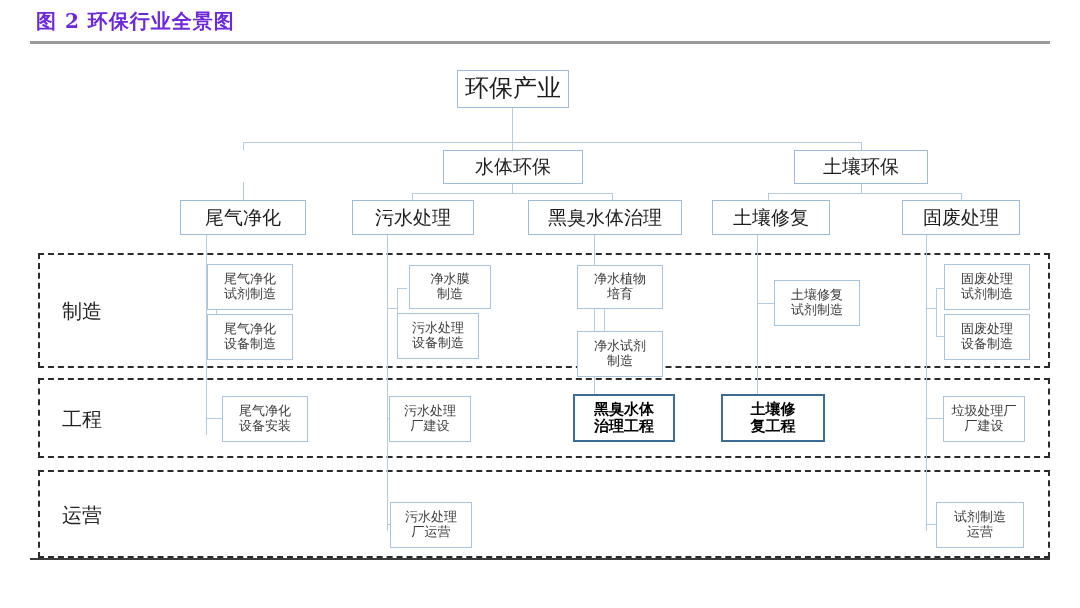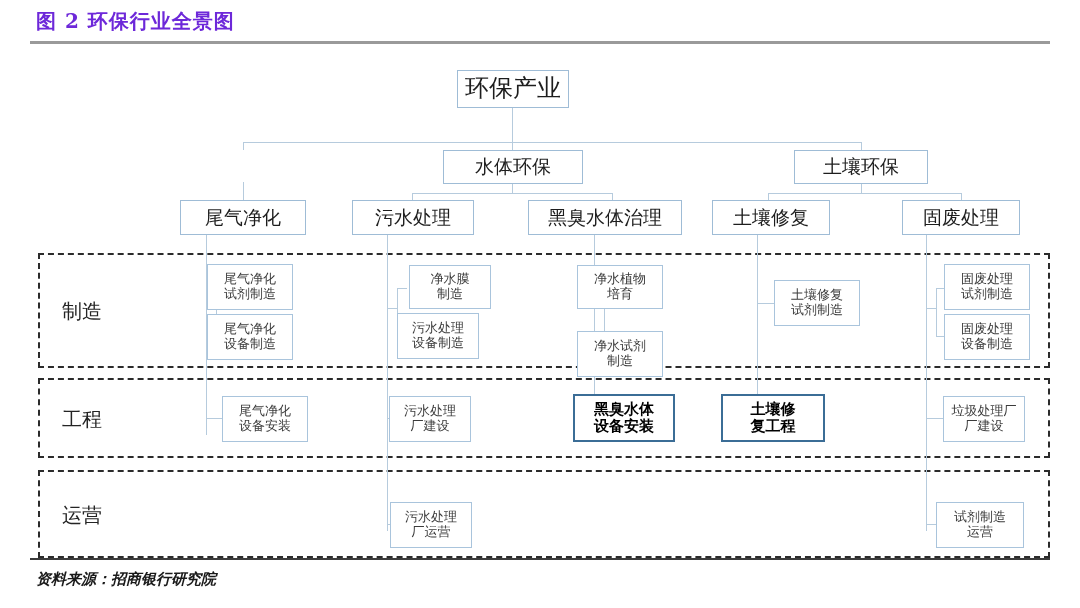--- a/index.html
+++ b/index.html
@@ -174,27 +174,26 @@
   <div class="node leaf" style="left:944px;top:264px;width:86px;height:46px;">固废处理
 试剂制造</div>
   <div class="node leaf" style="left:944px;top:314px;width:86px;height:46px;">固废处理
 设备制造</div>
 
   <div class="node leaf" style="left:222px;top:396px;width:86px;height:46px;">尾气净化
 设备安装</div>
   <div class="node leaf" style="left:389px;top:396px;width:82px;height:46px;">污水处理
 厂建设</div>
   <div class="node highlight" style="left:573px;top:394px;width:102px;height:48px;">黑臭水体
-设备安装</div>
+治理工程</div>
   <div class="node highlight" style="left:721px;top:394px;width:104px;height:48px;">土壤修
 复工程</div>
   <div class="node leaf" style="left:943px;top:396px;width:82px;height:46px;">垃圾处理厂
 厂建设</div>
 
   <div class="node leaf" style="left:390px;top:502px;width:82px;height:46px;">污水处理
 厂运营</div>
   <div class="node leaf" style="left:936px;top:502px;width:88px;height:46px;">试剂制造
 运营</div>
 
   <div class="footer-rule"></div>
-  <div class="source-note">资料来源：招商银行研究院</div>
 
 </div>
 
 </body></html>

